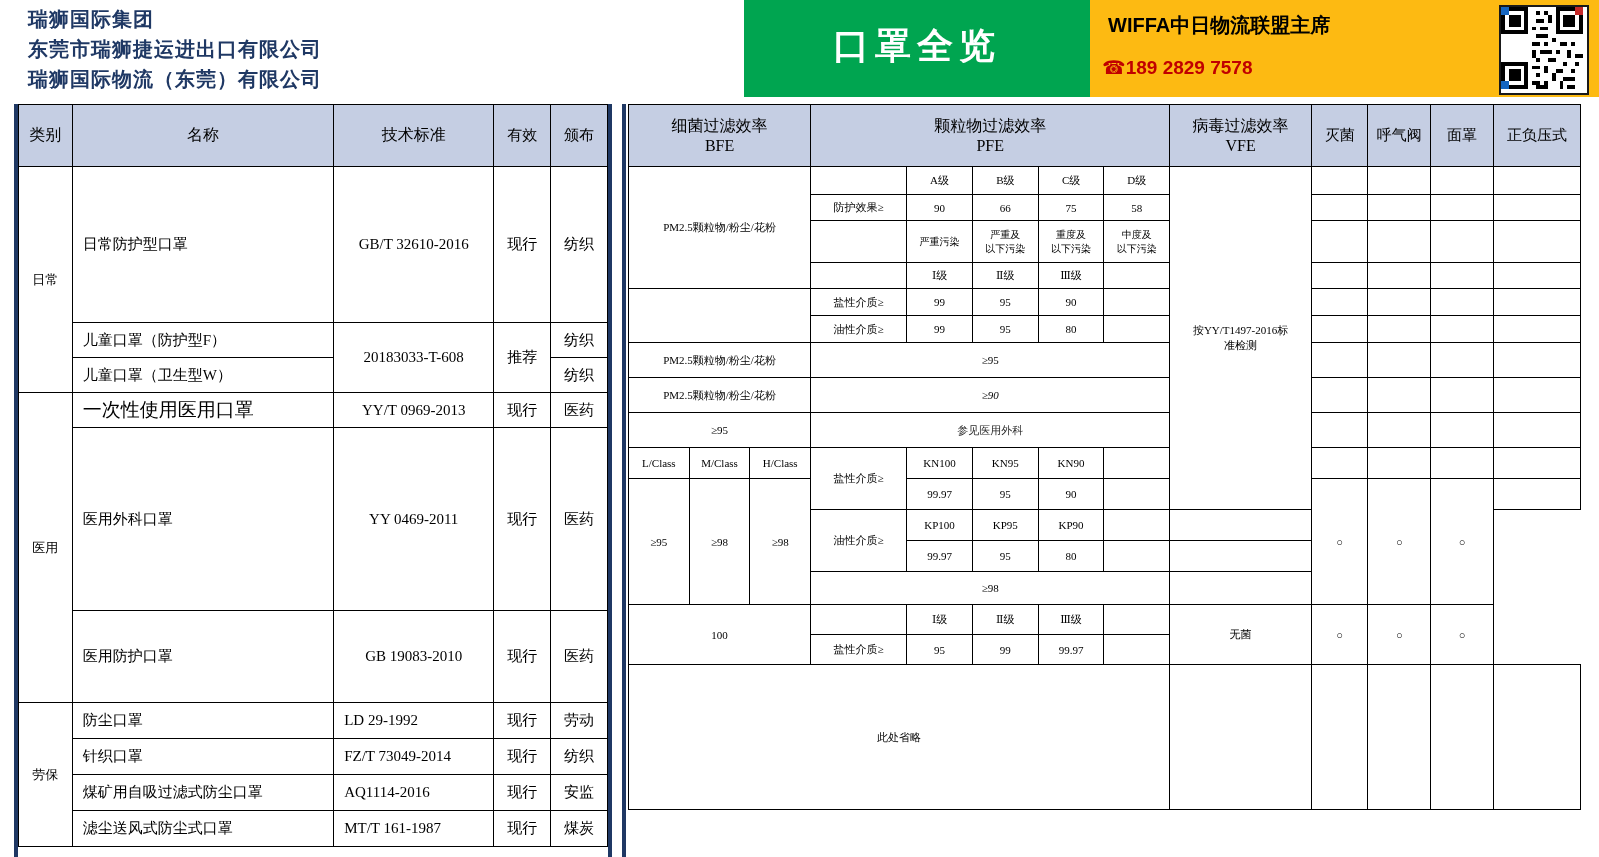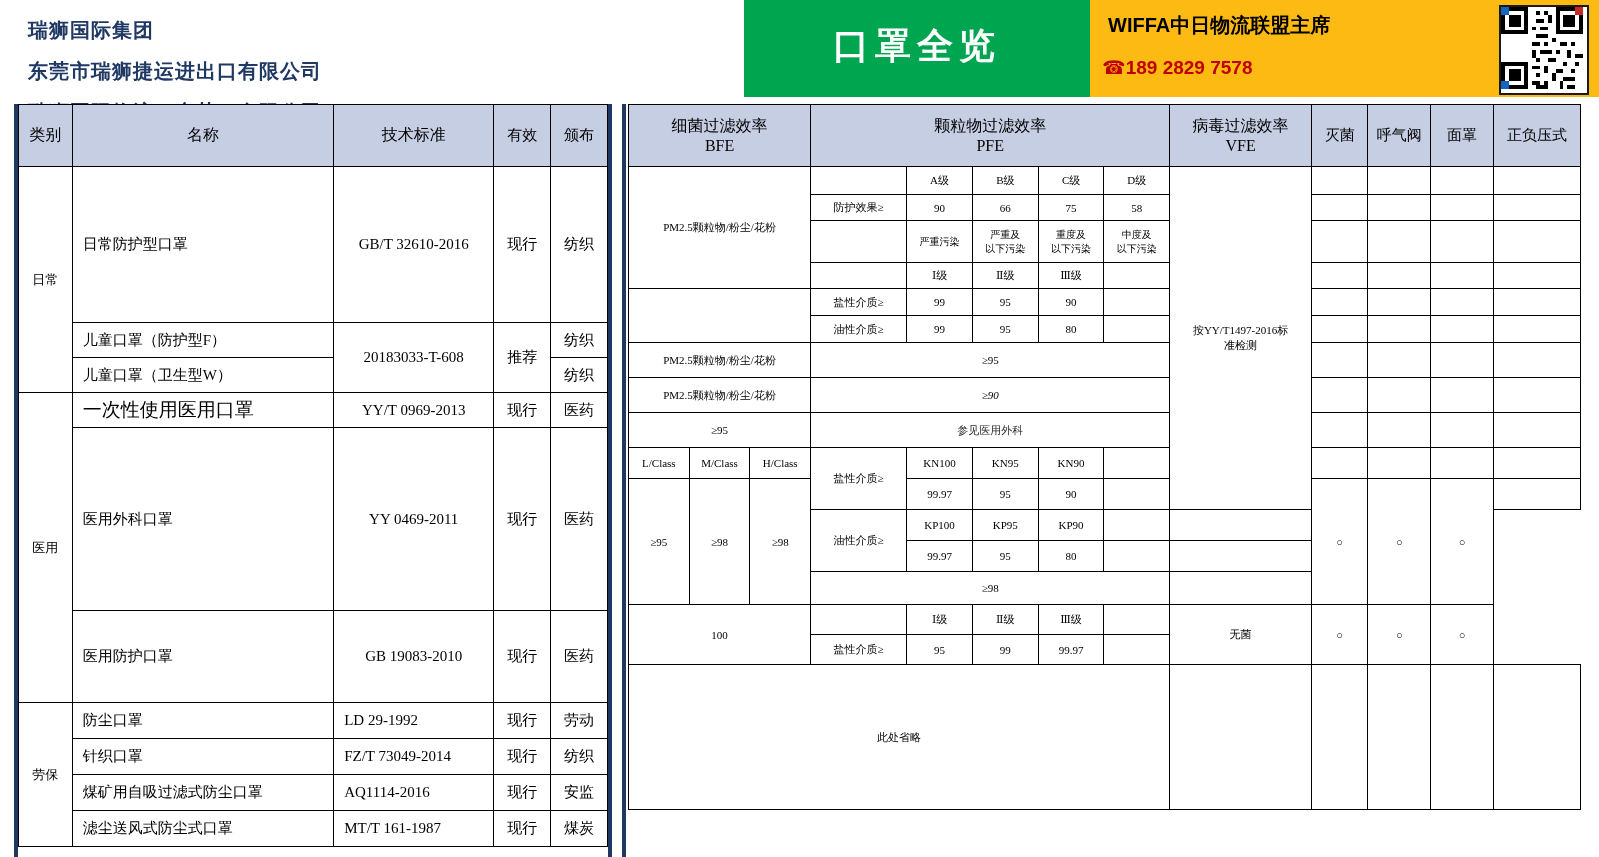--- a/index.html
+++ b/index.html
@@ -9,21 +9,21 @@
     font-family:"Liberation Sans","DejaVu Sans",sans-serif;
     font-size:13px;color:#000;
     overflow:hidden;
     position:relative;
   }
   
   #header{position:absolute;left:0;top:0;width:1599px;height:98px;}
   #company{position:absolute;left:28px;top:4px;width:700px;}
   #company div{
     font-weight:bold;font-size:20px;color:#1F3864;letter-spacing:1px;
-    line-height:30px;white-space:nowrap;margin-top:11px;
+    line-height:30px;white-space:nowrap;
   }
   #greenbox{
     position:absolute;left:744px;top:0;width:346px;height:97px;
     background:#00A550;
   }
   #greenbox .t{
     position:absolute;left:0;right:0;top:22px;text-align:center;
     font-size:36px;font-weight:bold;color:#ffffff;letter-spacing:6px;
     font-family:"Liberation Serif","DejaVu Serif",serif;
   }

